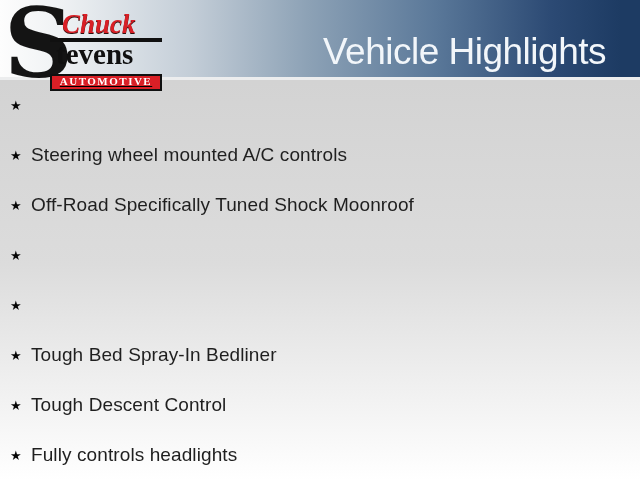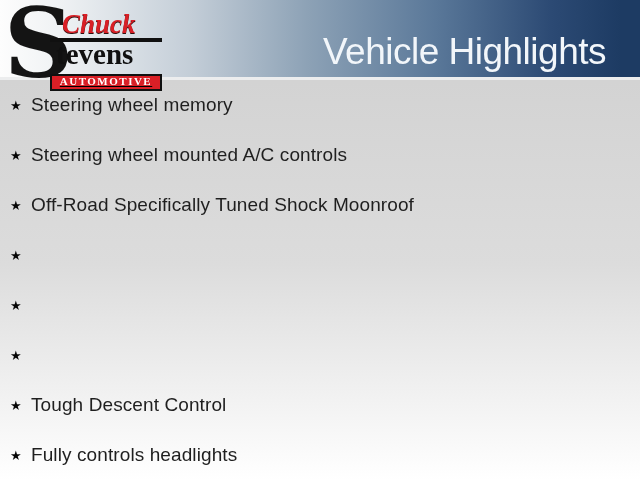--- a/index.html
+++ b/index.html
@@ -59,38 +59,38 @@
         </div>
       </div>
     </div>
 
     <h1 class="title">Vehicle Highlights</h1>
   </header>
 
   <main class="features">
       <div class="feature-row">
         <span class="star">★</span>
-        <span class="feature-text">Steering wheel memory</span>
       </div>
       <div class="feature-row">
         <span class="star">★</span>
         <span class="feature-text">Steering wheel mounted A/C controls</span>
       </div>
       <div class="feature-row">
         <span class="star">★</span>
         <span class="feature-text">Off-Road Specifically Tuned Shock Moonroof</span>
       </div>
       <div class="feature-row">
         <span class="star">★</span>
       </div>
       <div class="feature-row">
         <span class="star">★</span>
       </div>
       <div class="feature-row">
         <span class="star">★</span>
+        <span class="feature-text">Tough Bed Spray-In Bedliner</span>
       </div>
       <div class="feature-row">
         <span class="star">★</span>
         <span class="feature-text">Tough Descent Control</span>
       </div>
       <div class="feature-row">
         <span class="star">★</span>
         <span class="feature-text">Fully controls headlights</span>
       </div>
     </main>

